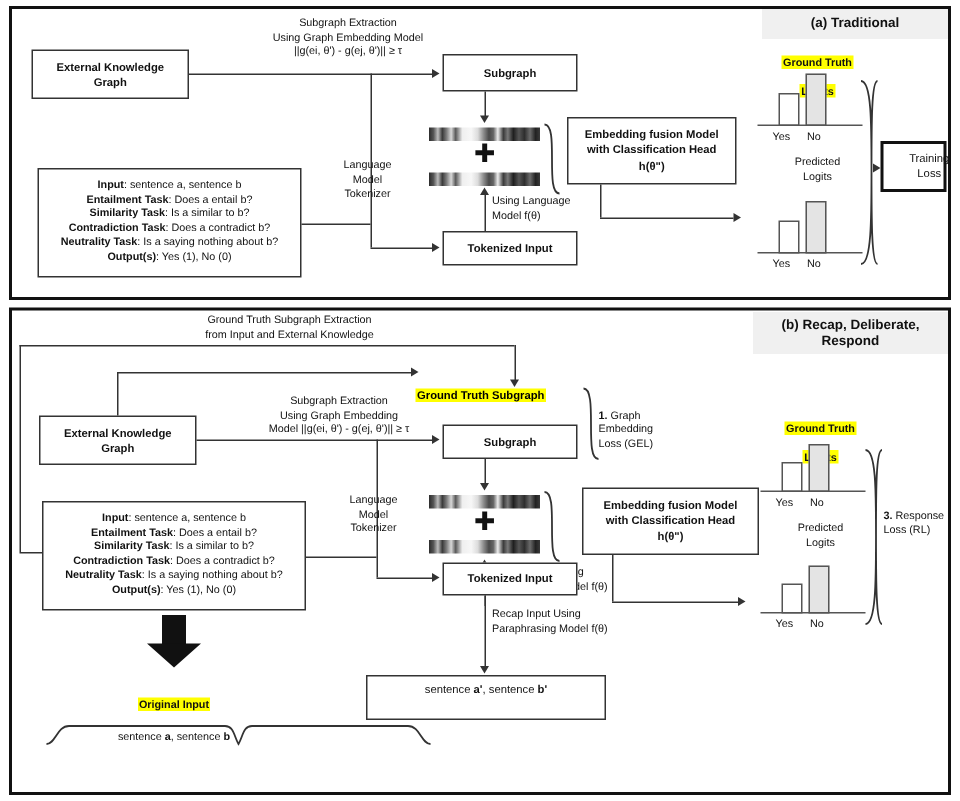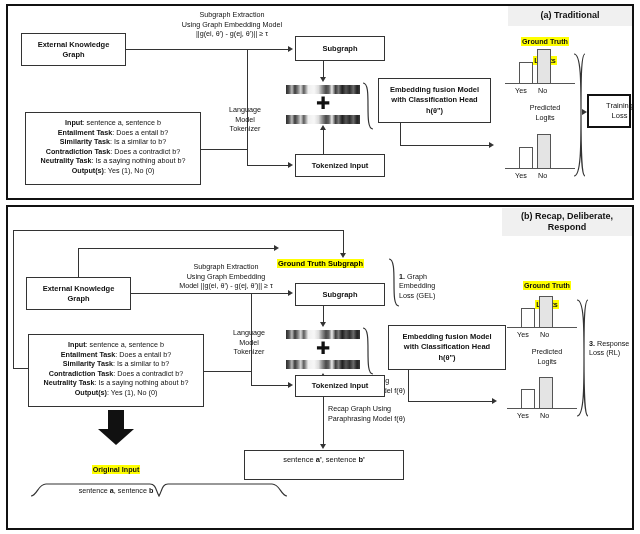--- a/index.html
+++ b/index.html
@@ -89,20 +89,22 @@
   <div class="v-line" style="left:323px;top:61px;height:18px;"></div>
   <div class="ar-d" style="left:319.5px;top:77px;"></div>
 
   <div class="emb" style="left:286px;top:85px;width:74px;"></div>
   <div class="plus" style="left:316px;top:95px;">✚</div>
   <div class="emb" style="left:286px;top:115px;width:74px;"></div>
 
   <div class="v-line" style="left:323px;top:130px;height:28px;"></div>
   <div class="ar-u" style="left:319.5px;top:125px;"></div>
 
+  <div class="lbl" style="left:328px;top:129px;width:80px;text-align:left;">Using Language
+Model f(θ)</div>
 
   <svg class="brace" style="left:362px;top:82px;" width="12" height="48">
     <path d="M1,1 C6,1 6,12 6,24 C6,36 6,47 11,47" stroke="#333" stroke-width="1.2" fill="none"></path>
   </svg>
 
   <div class="box" style="left:25px;top:112px;width:176px;height:73px;display:block;padding:5px 3px;">
     <div style="font-size:7.2px;line-height:1.33;text-align:center;">
       <div><b>Input</b><span>: sentence a, sentence b</span></div>
       <div><b>Entailment Task</b><span>: Does a entail b?</span></div>
       <div><b>Similarity Task</b><span>: Is a similar to b?</span></div>
@@ -162,20 +164,22 @@
   <div class="ar-r" style="left:582px;top:108.5px;"></div>
 
   <div class="box thick bold" style="left:587px;top:94px;width:44px;height:34px;white-space:pre-line;font-weight:normal;padding-left:23px;">Training
 Loss</div>
 
   <div class="panel" style="left:6px;top:205px;width:628px;height:325px;"></div>
 
   <div class="panel-title" style="left:502px;top:208px;width:130px;height:28px;white-space:pre-line;">(b) Recap, Deliberate,
 Respond</div>
 
+  <div class="lbl" style="left:98px;top:208px;width:190px;">Ground Truth Subgraph Extraction
+from Input and External Knowledge</div>
 
   <div class="h-line" style="left:13px;top:230px;width:330px;"></div>
   <div class="v-line" style="left:13px;top:230px;height:138px;"></div>
   <div class="h-line" style="left:13px;top:368px;width:15px;"></div>
   <div class="v-line" style="left:343px;top:230px;height:25px;"></div>
   <div class="ar-d" style="left:339.5px;top:253px;"></div>
 
   <div class="v-line" style="left:78px;top:248px;height:35px;"></div>
   <div class="h-line" style="left:78px;top:248px;width:196px;"></div>
   <div class="ar-r" style="left:274px;top:244.5px;"></div>
@@ -236,21 +240,21 @@
 Tokenizer</div>
 
   <div class="h-line" style="left:204px;top:371px;width:47px;"></div>
   <div class="h-line" style="left:251px;top:385px;width:37px;"></div>
   <div class="ar-r" style="left:288px;top:381.5px;"></div>
 
   <div class="box bold" style="left:295px;top:375px;width:90px;height:22px;">Tokenized Input</div>
 
   <div class="v-line" style="left:323px;top:397px;height:48px;"></div>
   <div class="ar-d" style="left:319.5px;top:444px;"></div>
-  <div class="lbl" style="left:328px;top:404px;width:105px;text-align:left;">Recap Graph Using
+  <div class="lbl" style="left:328px;top:404px;width:105px;text-align:left;">Recap Input Using
 Paraphrasing Model f(θ)</div>
 
   <div class="box bold" style="left:388px;top:325px;width:118px;height:45px;display:block;padding:6px 2px;">
     <div style="font-size:7.5px;font-weight:bold;line-height:1.38;text-align:center;white-space:pre-line;">Embedding fusion Model
 with Classification Head
 h(θ")</div>
   </div>
 
   <div class="v-line" style="left:408px;top:370px;height:31px;"></div>
   <div class="h-line" style="left:408px;top:401px;width:84px;"></div>

